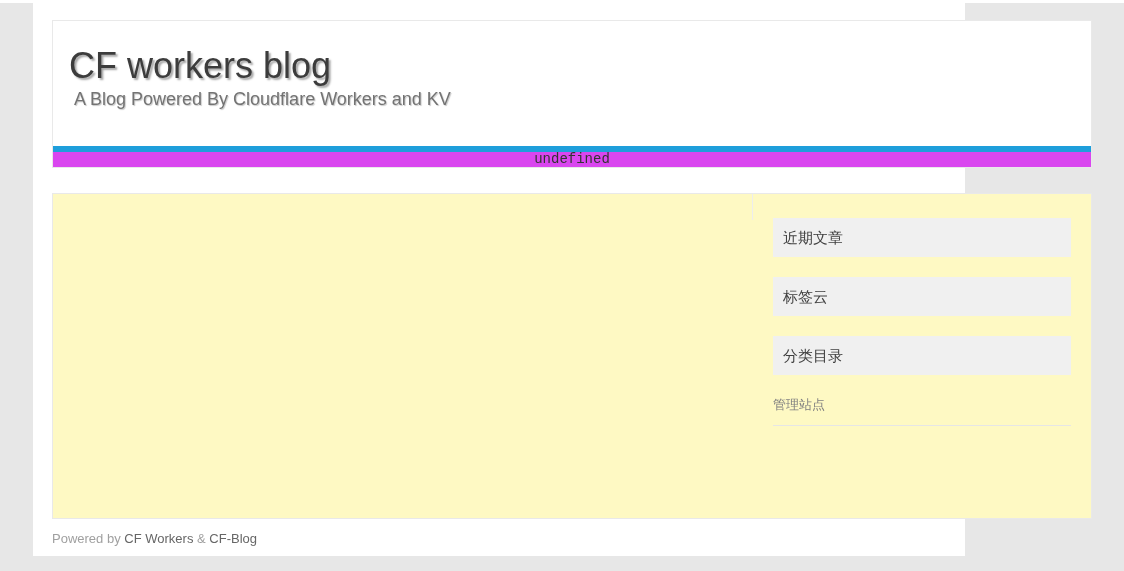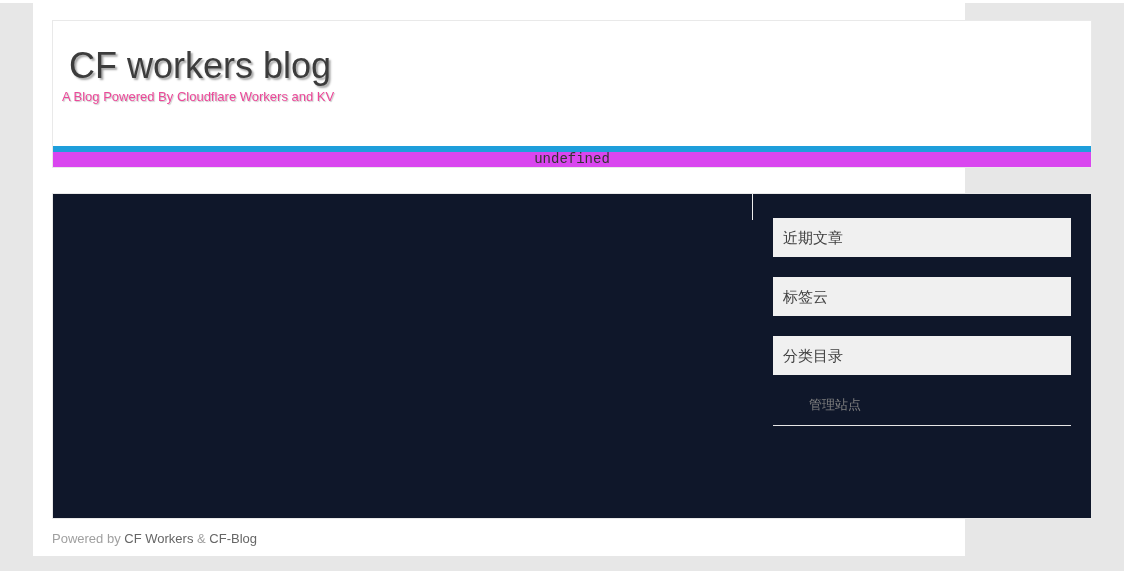--- a/index.html
+++ b/index.html
@@ -35,44 +35,44 @@
   .site-title {
     display: inline-block;
     margin: 27px 0 0 16px;
     font-size: 36px; line-height: 1;
     color: #3c3c3c;
     text-decoration: none;
     text-shadow: 2px 2px 2px rgba(0,0,0,0.35);
     cursor: pointer;
   }
   .site-subtitle {
-    margin: 6px 0 0 9px;
-    font-size: 13px; line-height: 1;
-    color: #ec4899;
+    margin: 6px 0 0 21px;
+    font-size: 18px; line-height: 1;
+    color: #737373;
     text-shadow: 1px 1px 1px rgba(0,0,0,0.22);
   }
   .site-nav {
     position: absolute; left: 0; right: 0; bottom: 0;
     border-top: 6px solid #1e9edb;
     height: 21px;
     text-align: center;
     font-size: 14px; line-height: 15px;
     color: #333333;
     background: #d946ef;
     font-family: Liberation Mono, monospace;
   }
 
   
   .content-box {
     margin-top: 25px;
     width: 1040px; min-height: 326px;
     border: 1px solid #e9e9e9;
     display: flex;
     align-items: flex-start;
-    background: #0f172a;
+    background: #fef9c3;
   }
   .main-col {
     width: 700px; height: 26px;
     border-right: 1px solid #ededed;
   }
   .sidebar {
     width: 338px;
     padding: 24px 20px 0 20px;
   }
   .widget-title {
@@ -83,21 +83,20 @@
     color: #404040;
     margin-bottom: 20px;
   }
   .admin-link {
     display: inline-block;
     margin-top: 0px;
     font-size: 13px; line-height: 15px;
     color: #808080;
     text-decoration: none;
     cursor: pointer;
-    margin-left: 36px;
   }
   .sidebar-rule {
     border: none;
     border-top: 1px solid #e6e6e6;
     margin: 12px 0 0 0;
   }
 
   
   .site-footer {
     width: 1040px;

